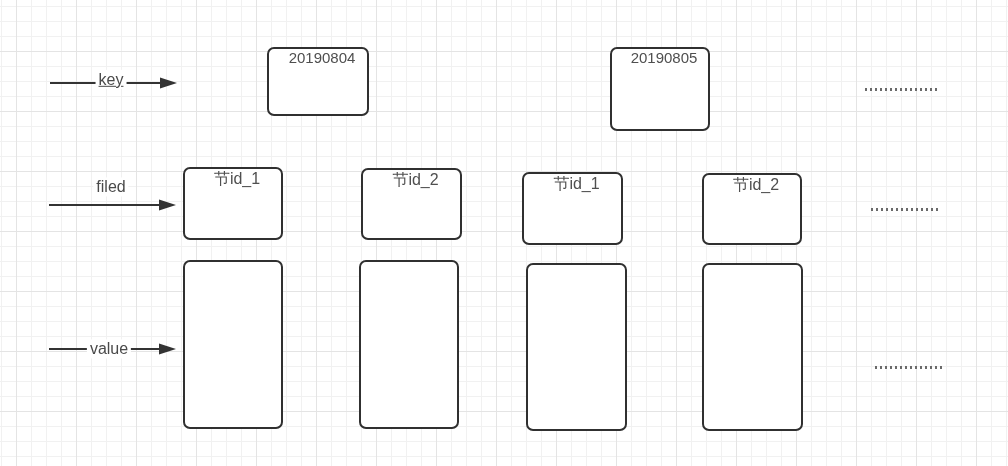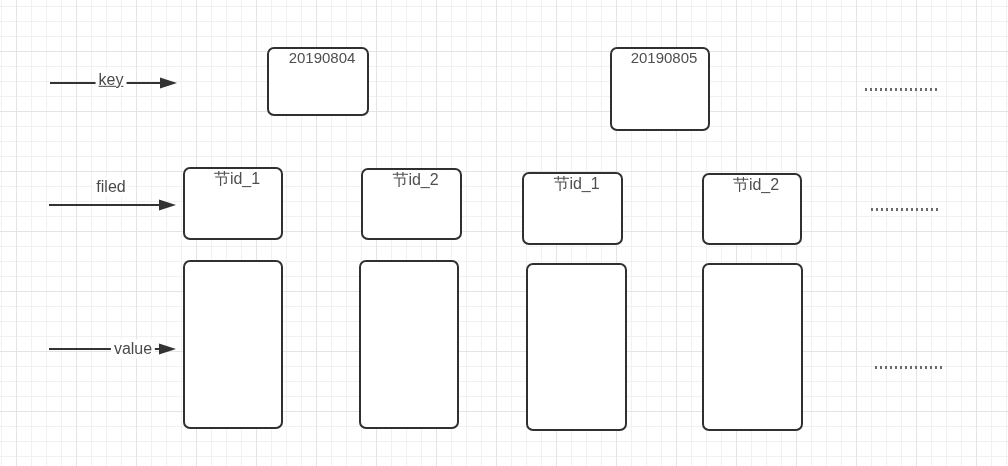--- a/index.html
+++ b/index.html
@@ -25,21 +25,21 @@
     position: absolute;
     background: #ffffff;
     padding: 0 3px;
     font-size: 16px;
     color: #4a4a4a;
     white-space: nowrap;
     line-height: 1.2;
   }
   .edge-label.key-pos   { left: 111px; top: 89px;  transform: translate(-50%, -100%); text-decoration: underline; }
   .edge-label.filed-pos { left: 111px; top: 187px; transform: translate(-50%, -50%); }
-  .edge-label.value-pos { left: 109px; top: 349px; transform: translate(-50%, -50%); margin-left: 24px; }
+  .edge-label.value-pos { left: 109px; top: 349px; transform: translate(-50%, -50%); }
   .shape {
     position: absolute;
     box-sizing: border-box;
     background: #ffffff;
     border: 2px solid #303030;
     border-radius: 7px;
     display: flex;
     justify-content: center;
     color: #4f4f4f;
     font-size: 15px;

